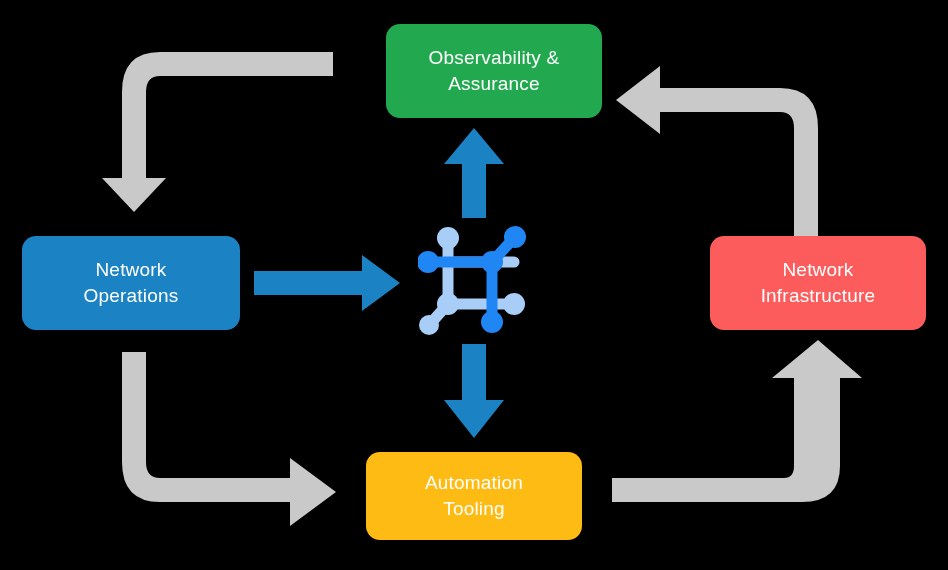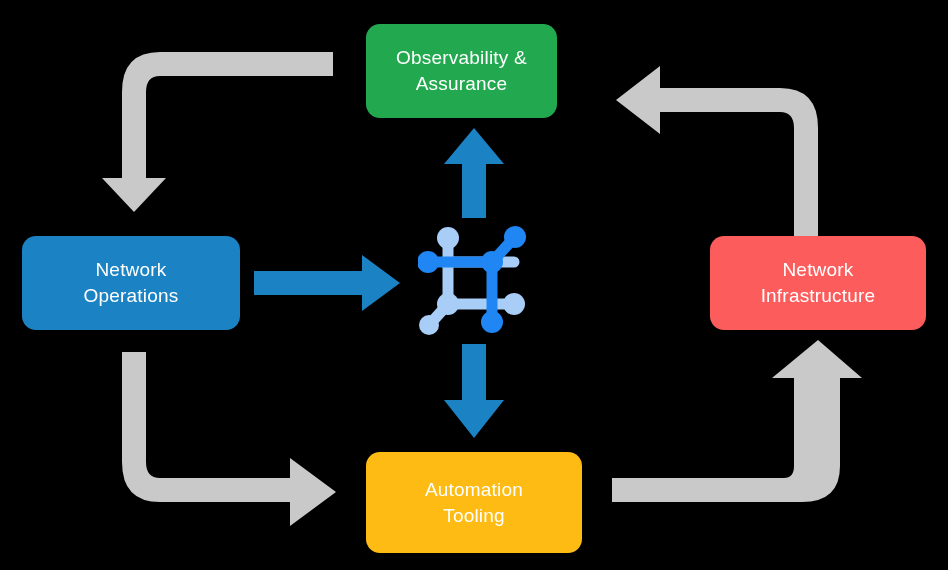--- a/index.html
+++ b/index.html
@@ -27,33 +27,33 @@
     color: #ffffff;
     font-size: 19px;
     line-height: 1.35;
     font-weight: 400;
     letter-spacing: 0.2px;
     box-sizing: border-box;
     padding: 6px 10px;
     white-space: pre-line;
   }
   #box-observability {
-    left: 366px; top: 24px; width: 191px; height: 94px;
+    left: 386px; top: 24px; width: 216px; height: 94px;
     background: #22a94f;
   }
   #box-operations {
     left: 22px; top: 236px; width: 218px; height: 94px;
     background: #1b82c4;
   }
   #box-infrastructure {
     left: 710px; top: 236px; width: 216px; height: 94px;
     background: #fc5c5c;
   }
   #box-automation {
-    left: 366px; top: 452px; width: 216px; height: 101px;
+    left: 366px; top: 452px; width: 216px; height: 88px;
     background: #fdbb13;
   }
   .svg-layer {
     position: absolute;
     left: 0; top: 0;
     width: 948px; height: 570px;
   }
   .center-icon {
     position: absolute;
     left: 418px;

